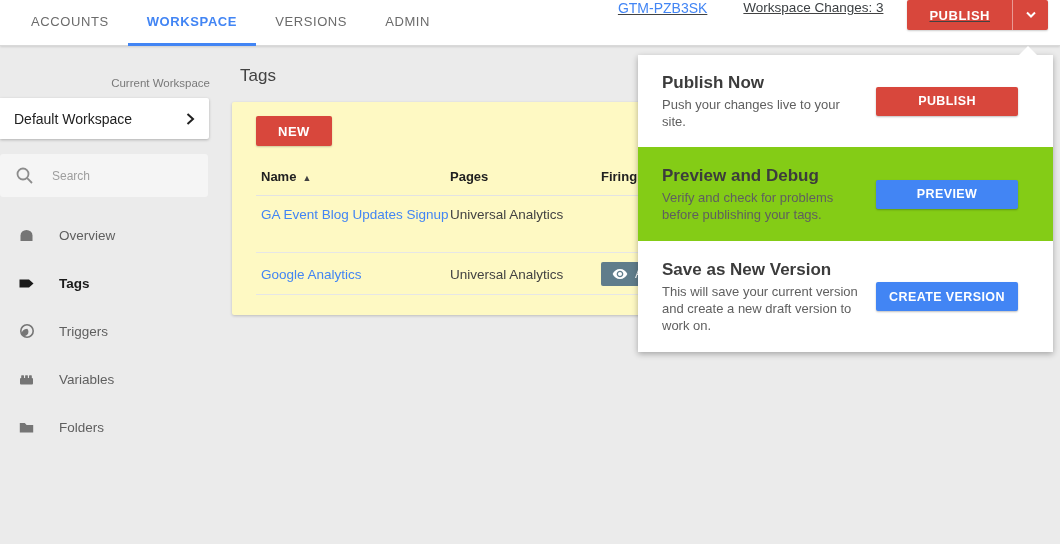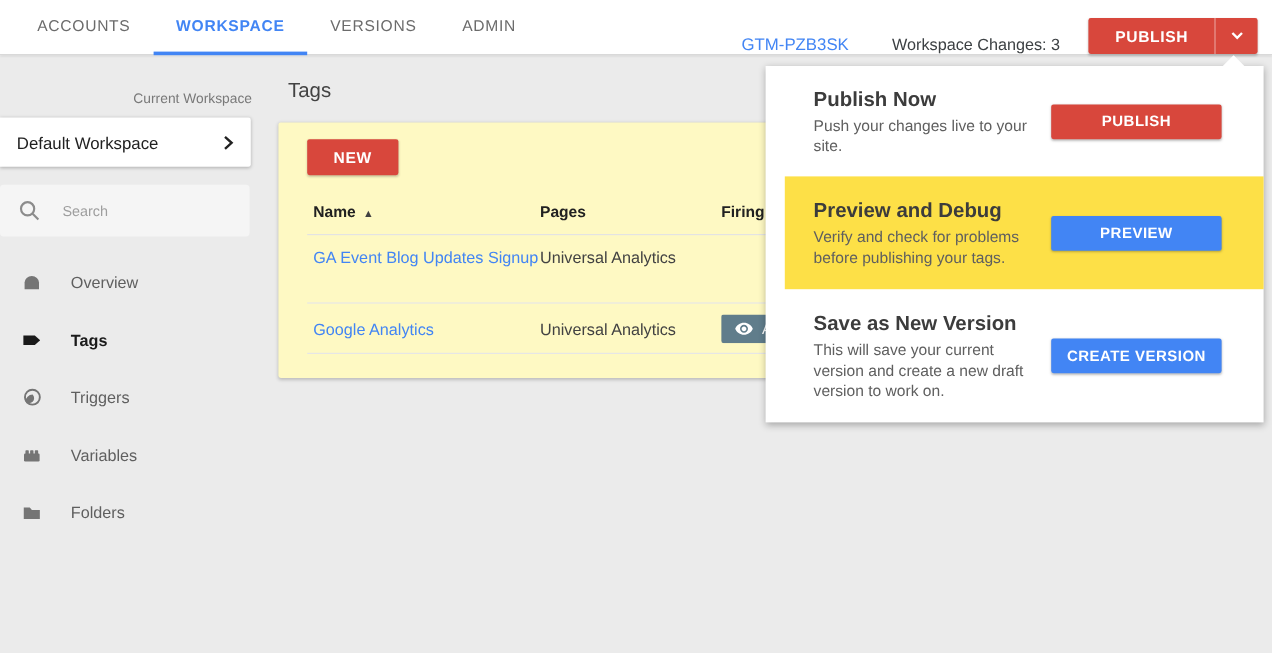--- a/index.html
+++ b/index.html
@@ -16,21 +16,21 @@
     box-shadow:0 1px 2px rgba(0,0,0,.12);
     display:flex; align-items:stretch; z-index:5;
   }
   .tabs { display:flex; margin-left:12px; }
   .tab {
     display:flex; align-items:center; padding:0 19px; font-size:13px;
     letter-spacing:.6px; color:#6b6b6b; cursor:pointer;
     border-bottom:3px solid transparent; height:46px;
   }
   .tab.active { color:#4285f4; border-bottom-color:#4285f4; font-weight:bold; }
-  .header-right { margin-left:auto; display:flex; align-items:flex-end; }
+  .header-right { margin-left:auto; display:flex; align-items:flex-start;text-decoration:underline; }
   .container-id { font-size:14px; color:#4285f4; cursor:pointer; margin-right:36px; }
   .ws-changes { font-size:13.5px; color:#3c4043; margin-right:24px; }
   .publish-split {
     display:flex; align-items:stretch; height:30px; margin-right:12px;
     border-radius:2px; overflow:hidden; background:#d8473c;
     box-shadow:0 1px 2px rgba(0,0,0,.2); cursor:pointer;
   }
   .publish-main {
     color:#fff; font-size:13px; font-weight:bold; letter-spacing:.5px;
     display:flex; align-items:center; padding:0 22px;
@@ -103,24 +103,24 @@
   .publish-menu {
     position:absolute; left:638px; top:55px; width:415px;
     background:#fff; box-shadow:0 2px 6px rgba(0,0,0,.3); z-index:10;
   }
   .menu-caret {
     position:absolute; top:-9px; right:16px; width:0; height:0;
     border-left:9px solid transparent; border-right:9px solid transparent;
     border-bottom:9px solid #ffffff;
   }
   .menu-section {
-    display:flex; align-items:center; padding:18px 35px 18px 24px; cursor:pointer;margin-left:16px;
+    display:flex; align-items:center; padding:18px 35px 18px 24px; cursor:pointer;
   }
   .menu-section.s1 { height:92px; }
-  .menu-section.s2 { height:94px; background:#fde047;align-items:center; }
+  .menu-section.s2 { height:94px; background:#84cc16;align-items:center; }
   .menu-section.s3 { height:111px; }
   .ms-text { flex:1; padding-right:10px; }
   .ms-title { font-size:17px; font-weight:bold; color:#3c3c3c; margin-bottom:3px; }
   .ms-desc { font-size:13px; color:#5f5f5f; line-height:17px; max-width:205px; }
   .ms-btn {
     width:142px; height:29px; border:none; border-radius:2px; cursor:pointer;
     color:#fff; font-size:12.5px; font-weight:bold; letter-spacing:.4px;
     box-shadow:0 1px 2px rgba(0,0,0,.25); font-family:inherit; flex-shrink:0;
   }
   .ms-btn.red  { background:#d8473c; }

